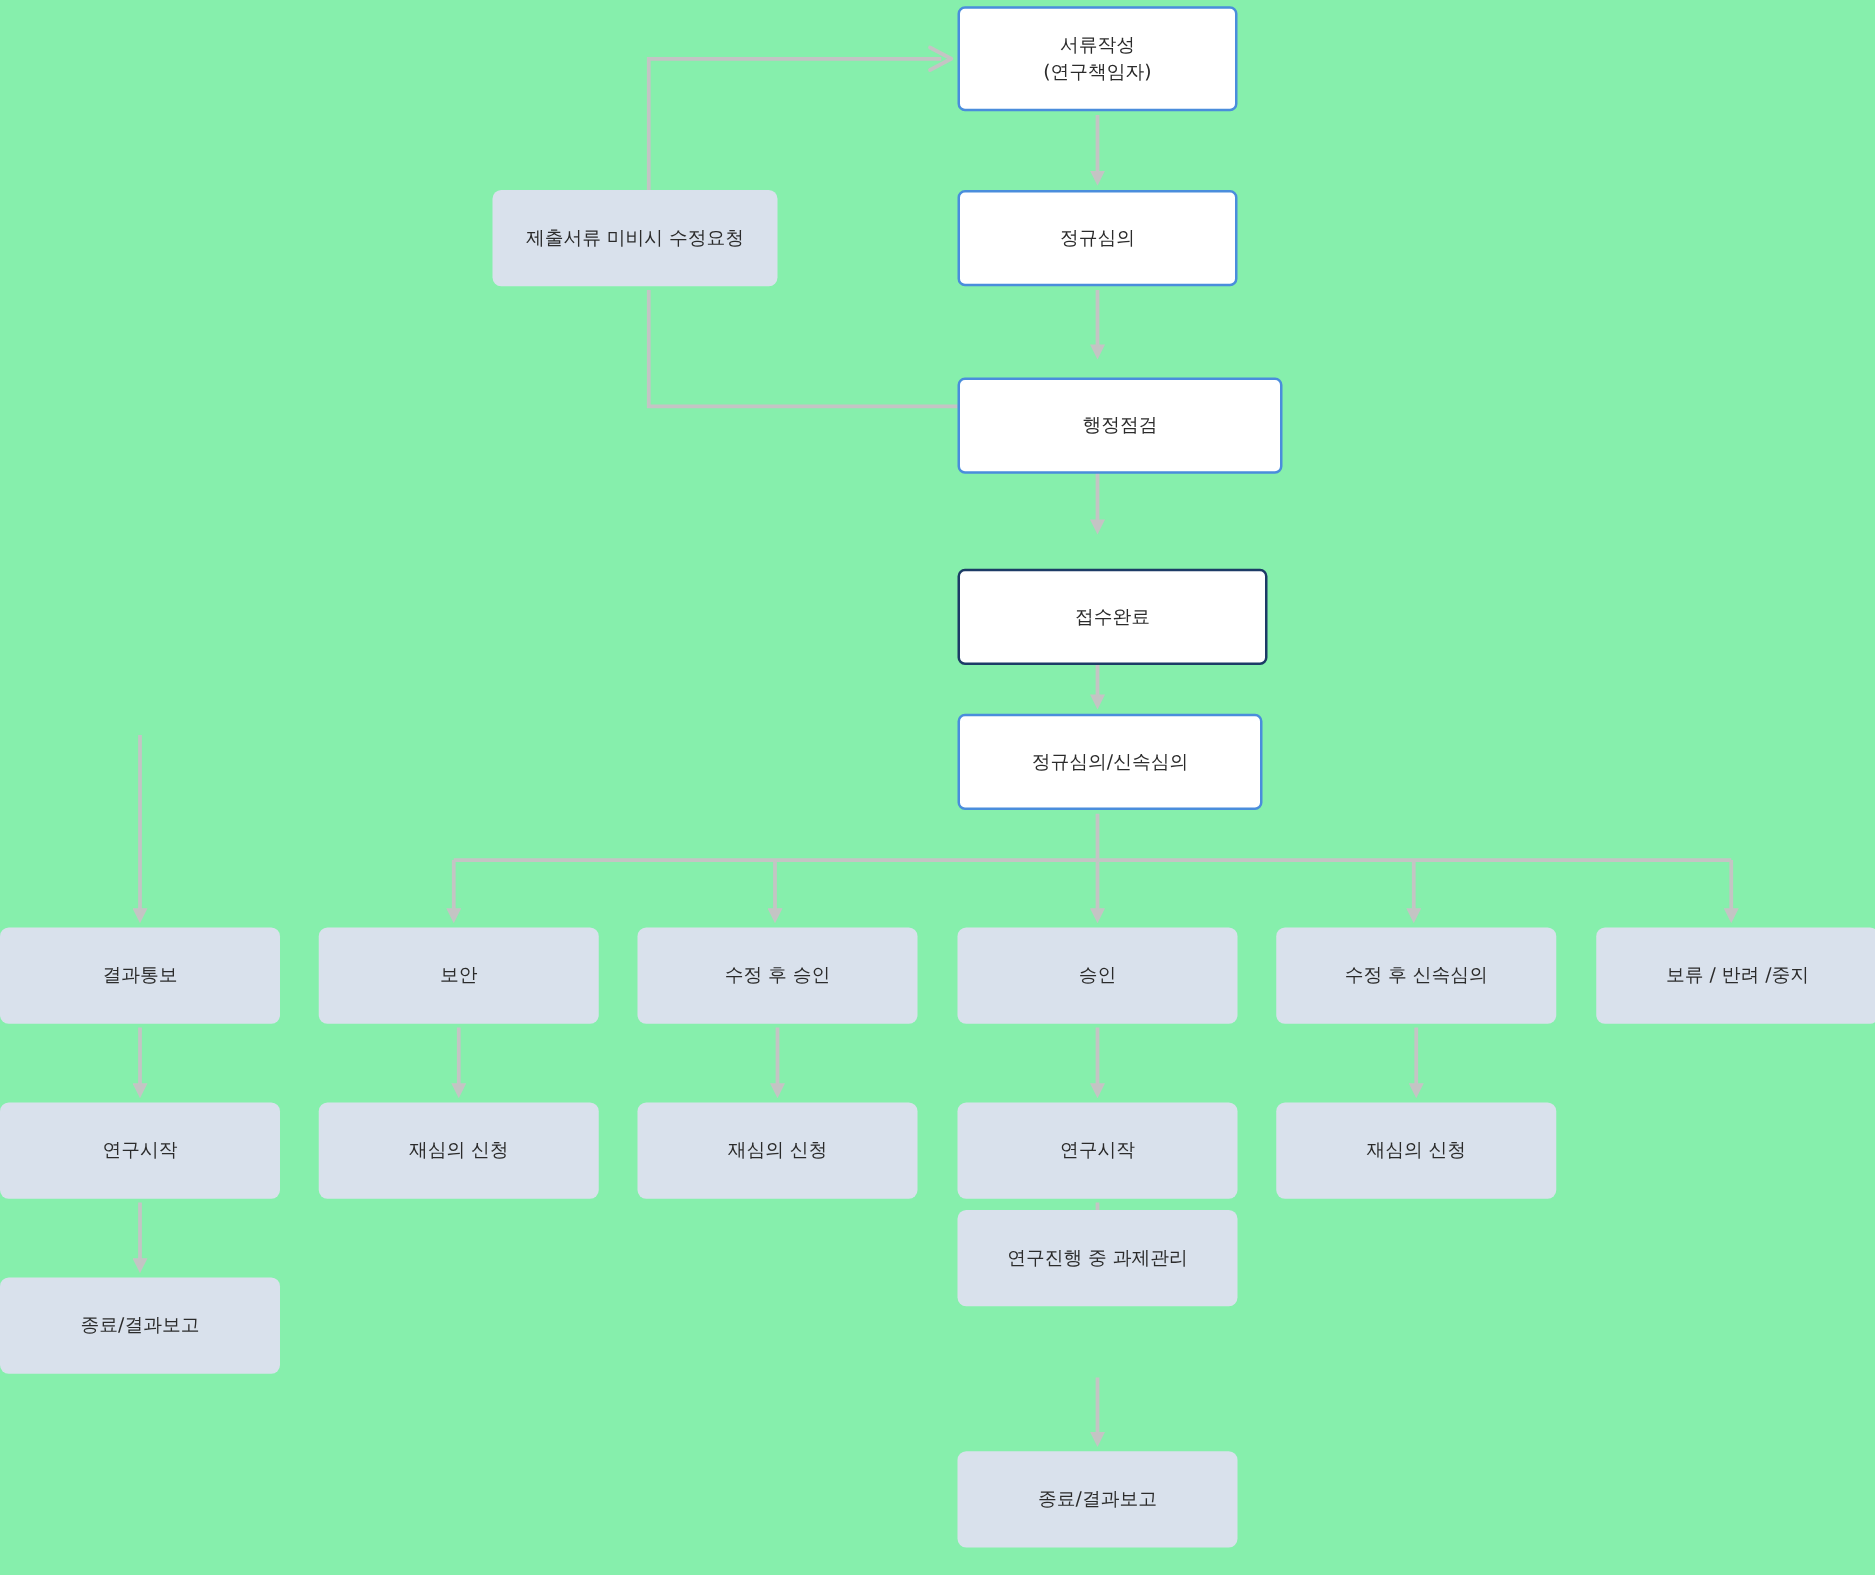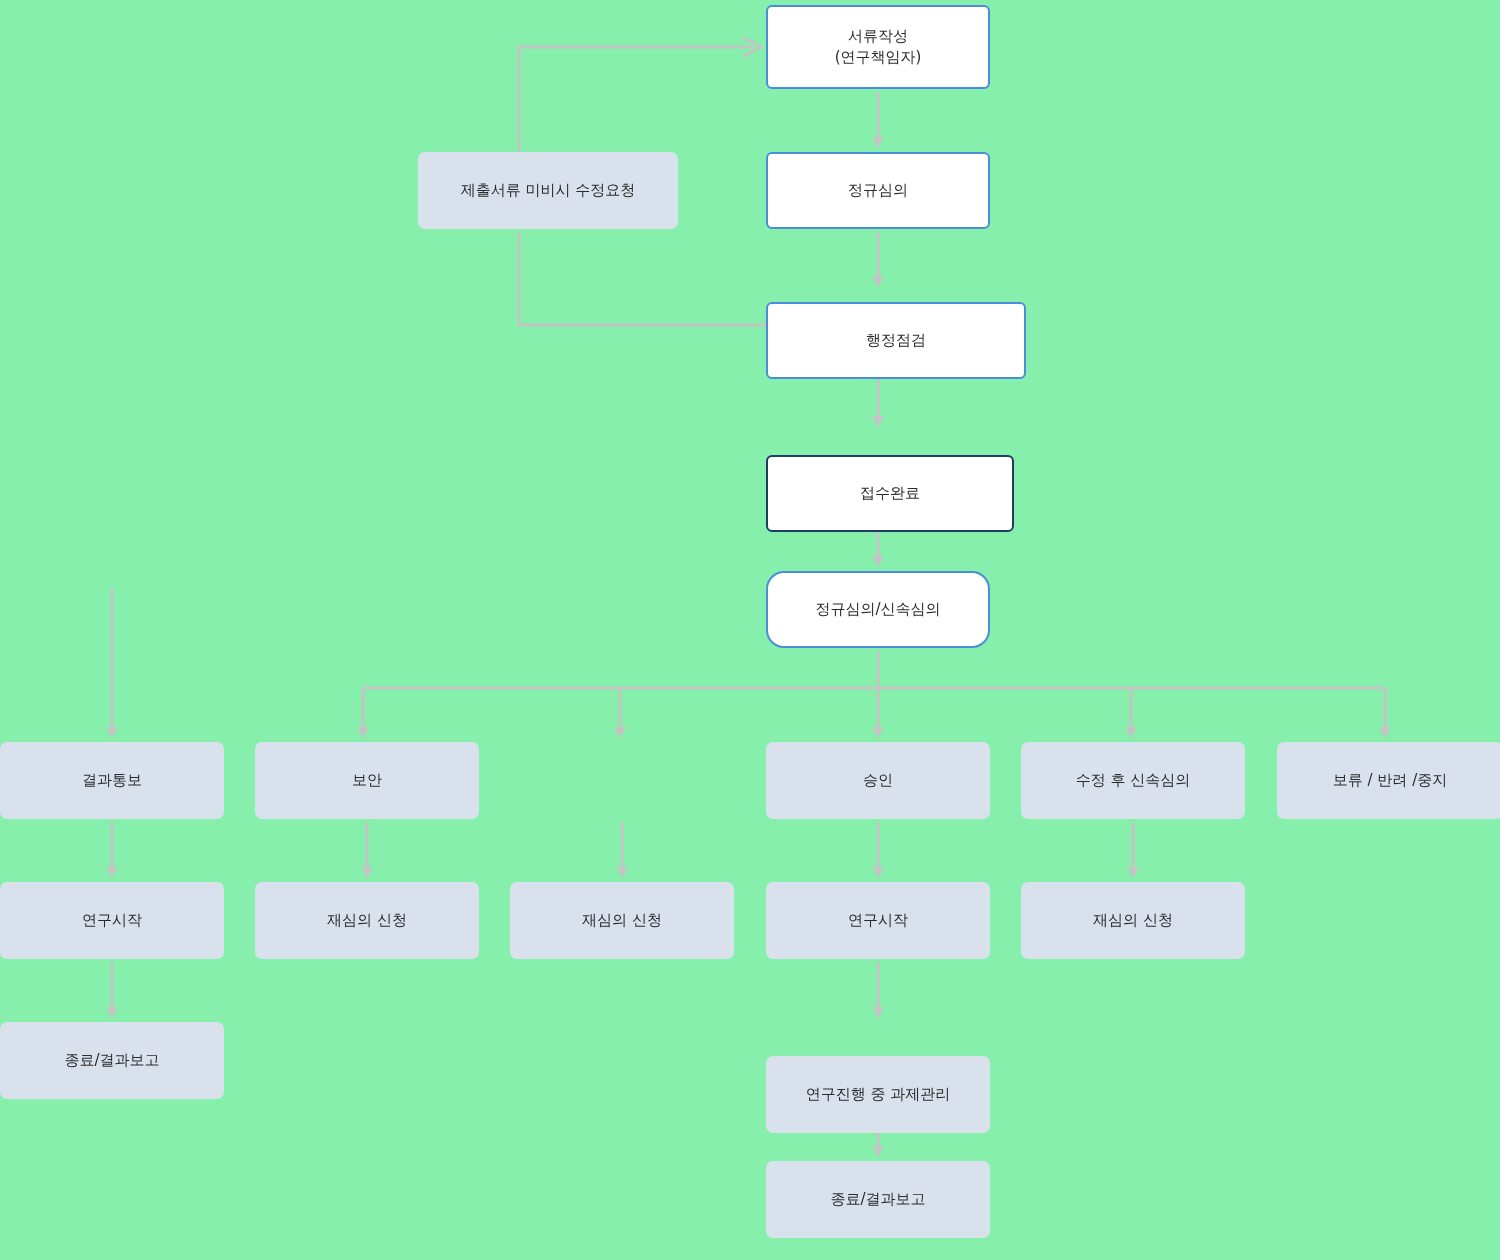--- a/index.html
+++ b/index.html
@@ -101,33 +101,34 @@
       <path d="M766,325 L519,325 L519,232"></path>
       <path d="M519,152 L519,47 L753,47"></path>
     </g>
     <path d="M744,38 L761,47 L744,56" stroke="#c4c4c4" stroke-width="3" fill="none" stroke-linecap="round" stroke-linejoin="round"></path>
   </svg>
 
   <div class="node blue" style="left: 766px; top: 5px; width: 224px; height: 84px;">서류작성
 (연구책임자)</div>
   <div class="node blue" style="left: 766px; top: 152px; width: 224px; height: 77px;">정규심의</div>
   <div class="node blue" style="left: 766px; top: 291px; width: 260px; height: 77px; margin-top: 11px;">행정점검</div>
-  <div class="node grey" style="left: 418px; top: 152px; width: 260px; height: 77px;">제출서류 미비시 수정요청</div>
+  <div class="node grey" style="left: 394px; top: 152px; width: 228px; height: 77px;">제출서류 미비시 수정요청</div>
   <div class="node navy" style="left: 766px; top: 455px; width: 248px; height: 77px;">접수완료</div>
-  <div class="node blue" style="left: 766px; top: 571px; width: 224px; height: 77px; border-radius: 18px;">정규심의/신속심의</div>
+  <div class="node blue" style="left: 766px; top: 571px; width: 244px; height: 77px;">정규심의/신속심의</div>
 
   <div class="node grey" style="left: 0px; top: 742px; width: 224px; height: 77px;">결과통보</div>
   <div class="node grey" style="left: 255px; top: 742px; width: 224px; height: 77px;">보안</div>
+  <div class="node grey" style="left: 510px; top: 742px; width: 224px; height: 77px;">수정 후 승인</div>
   <div class="node grey" style="left: 766px; top: 742px; width: 224px; height: 77px;">승인</div>
   <div class="node grey" style="left: 1021px; top: 742px; width: 224px; height: 77px;">수정 후 신속심의</div>
   <div class="node grey" style="left: 1277px; top: 742px; width: 226px; height: 77px;">보류 / 반려 /중지</div>
 
   <div class="node grey" style="left: 0px; top: 882px; width: 224px; height: 77px;">연구시작</div>
   <div class="node grey" style="left: 255px; top: 882px; width: 224px; height: 77px;">재심의 신청</div>
   <div class="node grey" style="left: 510px; top: 882px; width: 224px; height: 77px;">재심의 신청</div>
   <div class="node grey" style="left: 766px; top: 882px; width: 224px; height: 77px;">연구시작</div>
   <div class="node grey" style="left: 1021px; top: 882px; width: 224px; height: 77px;">재심의 신청</div>
 
   <div class="node grey" style="left: 0px; top: 1022px; width: 224px; height: 77px;">종료/결과보고</div>
-  <div class="node grey" style="left: 766px; top: 1056px; width: 224px; height: 77px;">연구진행 중 과제관리</div>
+  <div class="node grey" style="left: 766px; top: 968px; width: 224px; height: 77px;">연구진행 중 과제관리</div>
   <div class="node grey" style="left: 766px; top: 1161px; width: 224px; height: 77px;">종료/결과보고</div>
 
 </div>
 
 </body></html>

